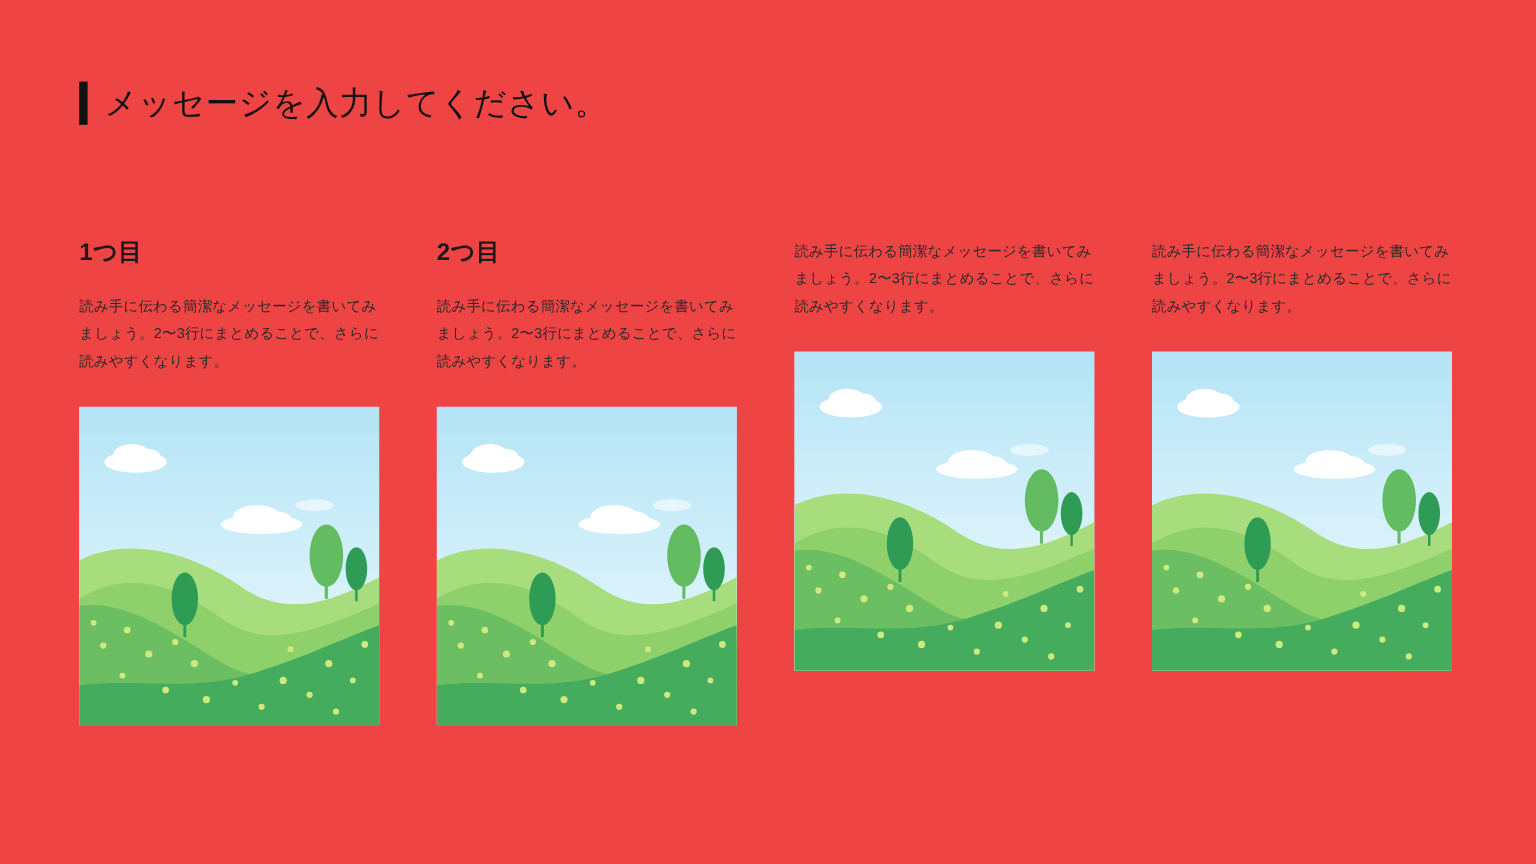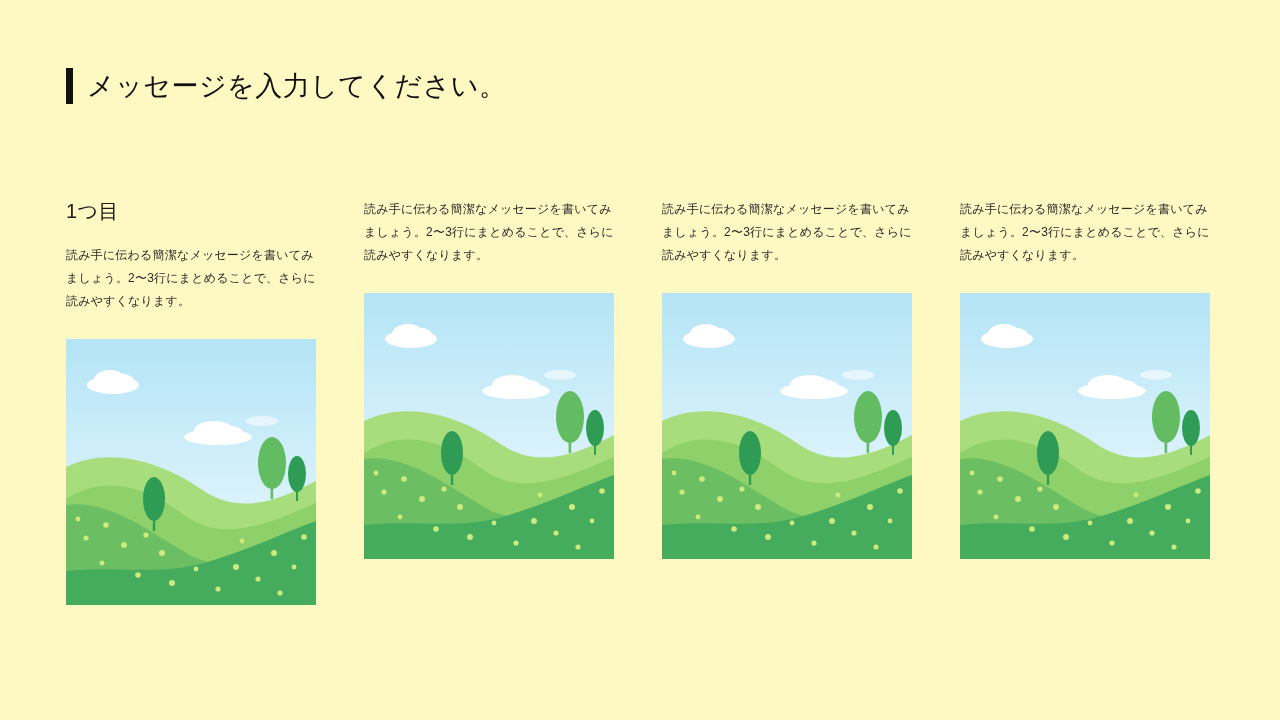--- a/index.html
+++ b/index.html
@@ -7,21 +7,21 @@
     width: 1280px;
     height: 720px;
     background: #ffffff;
     font-family: "Liberation Sans", "DejaVu Sans", sans-serif;
     overflow: hidden;
   }
   .slide {
     position: relative;
     width: 1280px;
     height: 720px;
-    background: #fef9c3;
+    background: #ef4444;
   }
 
   
   .title-block {
     position: absolute;
     left: 66px;
     top: 66px;
     display: flex;
     align-items: center;
     height: 40px;
@@ -51,21 +51,21 @@
     display: flex;
     gap: 48px;
   }
   .column {
     width: 250px;
     flex: 0 0 250px;
   }
   .col-heading {
     font-size: 20px;
     line-height: 26px;
-    font-weight: 400;
+    font-weight: 700;
     color: #1a1a1a;
     letter-spacing: 0.5px;
     margin-bottom: 20px;
   }
   .col-body {
     font-size: 12px;
     line-height: 23px;
     color: #2b2b2b;
     letter-spacing: 0.2px;
     margin-bottom: 26px;
@@ -154,20 +154,21 @@
             <circle cx="228" cy="228" r="2.4"></circle>
               <circle cx="238" cy="198" r="2.8"></circle>
             <circle cx="176" cy="202" r="2.4"></circle>
               <circle cx="214" cy="254" r="2.6"></circle>
           </g>
         </svg>
       </div>
     </div>
 
     <div class="column">
+      <div class="col-heading">2つ目</div>
       <div class="col-body">読み手に伝わる簡潔なメッセージを書いてみましょう。2〜3行にまとめることで、さらに読みやすくなります。</div>
       <div class="illus-wrap">
         <svg viewBox="0 0 250 266" xmlns="http://www.w3.org/2000/svg">
           <defs>
             <linearGradient id="skyg2" x1="0" y1="0" x2="0" y2="1">
               <stop offset="0%" stop-color="#b4e4f6"></stop>
               <stop offset="60%" stop-color="#d9f2fb"></stop>
               <stop offset="100%" stop-color="#edfafd"></stop>
             </linearGradient>
           </defs>

